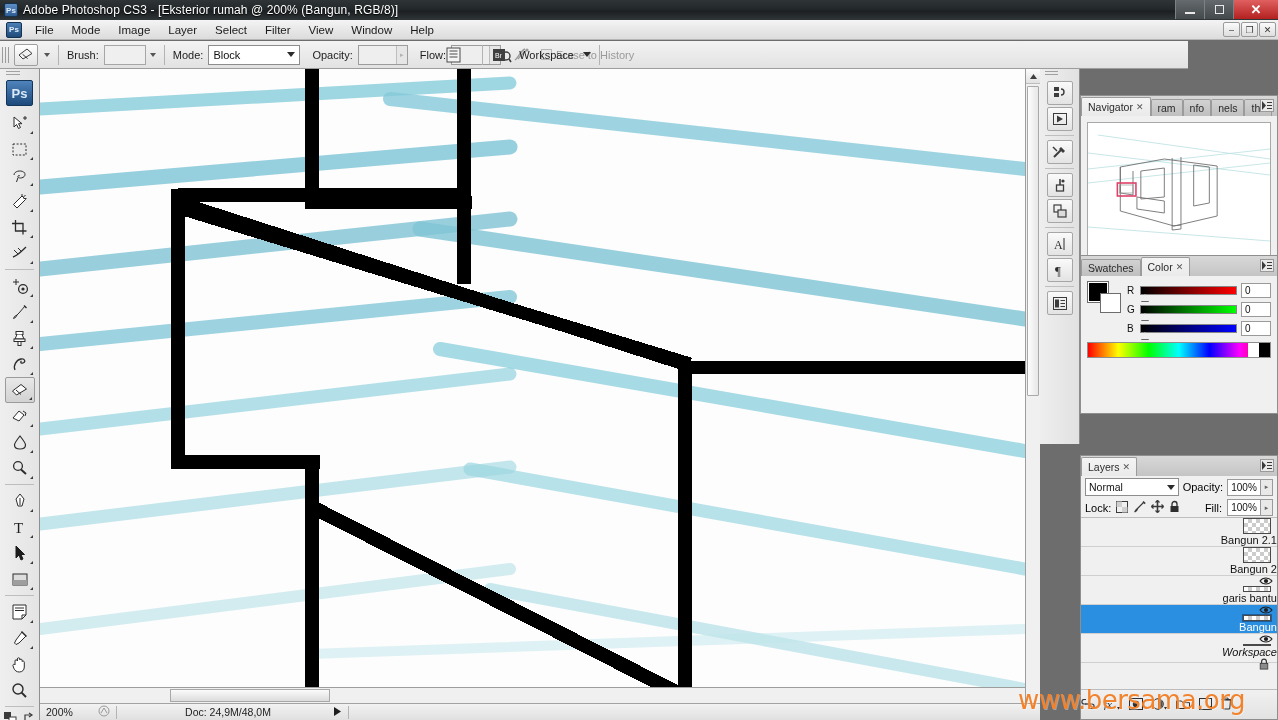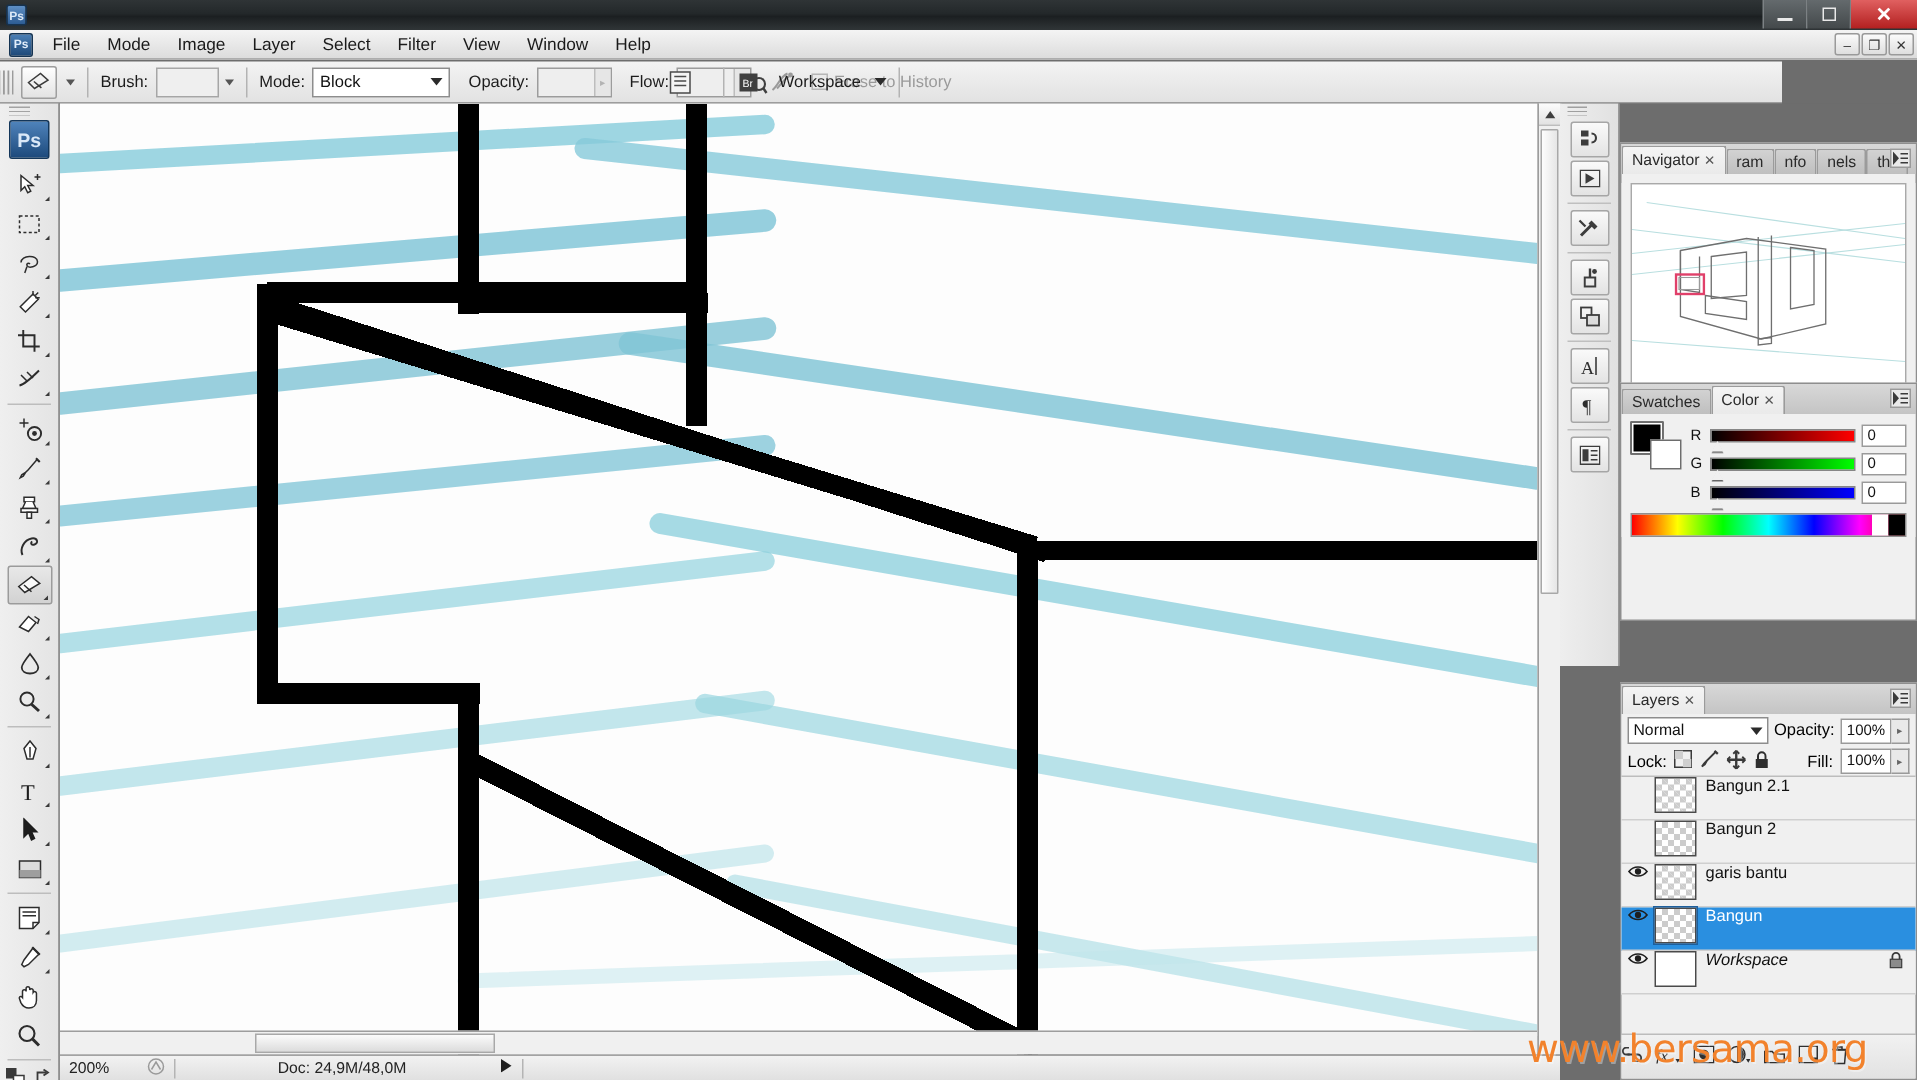--- a/index.html
+++ b/index.html
@@ -231,21 +231,21 @@
   .lay-row1 { display: flex; align-items: center; height: 22px; padding: 0 4px; gap: 4px; }
   .blend-combo { width: 100px; height: 18px; border: 1px solid #8d8d8d; background: #fff;
     display: flex; align-items: center; justify-content: space-between; padding: 0 3px; color: #111; font-size: 10.5px; }
   .opa-field { width: 34px; height: 17px; border: 1px solid #9a9a9a; background: #fff; font-size: 10px;
      display: flex; align-items: center; justify-content: center; color: #111; }
   .opa-spin { width: 12px; height: 17px; border: 1px solid #9a9a9a; border-left: none; background: #e9e9e9;
      display: flex; align-items: center; justify-content: center; font-size: 7px; color: #666; }
   .lay-row2 { display: flex; align-items: center; height: 20px; padding: 0 4px; gap: 5px;
      border-bottom: 1px solid #bdbdbd; }
   .layer-list { background: #f0f0f0; }
-  .layer-row { display: flex; align-items: flex-start; height: 29px; border-bottom: 1px solid #cfcfcf; }
+  .layer-row { display: flex; align-items: flex-end; height: 29px; border-bottom: 1px solid #cfcfcf; flex-direction: column; }
   .layer-row.sel { background: #2a8fe0; color: #ffffff; }
   .eye-cell { width: 22px; display: flex; align-items: center; justify-content: center; }
   .lay-thumb { width: 28px; height: 24px; border: 1px solid #4a4a4a; margin-right: 6px;
      background-image: linear-gradient(45deg,#cccccc 25%,transparent 25%,transparent 75%,#cccccc 75%),
                        linear-gradient(45deg,#cccccc 25%,transparent 25%,transparent 75%,#cccccc 75%);
      background-size: 8px 8px; background-position: 0 0, 4px 4px; background-color: #ffffff; }
   .lay-thumb.sel-th { outline: 1px solid #1d5f9c; }
   .lay-thumb.plain { background-image: none; background-color: #ffffff; }
   .lay-name { font-size: 11px; color: #111; }
   .layer-row.sel .lay-name { color: #fff; }
@@ -262,20 +262,21 @@
     pointer-events: none; white-space: nowrap; margin-top: 40px;
   }
 </style>
 </head>
 <body>
 
 <div id="app">
 
   <div class="titlebar">
     <div class="ps-mini">Ps</div>
+    <div class="title-text">Adobe Photoshop CS3 - [Eksterior rumah @ 200% (Bangun, RGB/8)]</div>
     <div class="win-btns">
       <div class="win-btn">
           <div class="glyph-min"></div>
         </div>
       <div class="win-btn">
           <div class="glyph-max"></div>
         </div>
       <div class="win-btn close">
           <span class="glyph-close">✕</span>
         </div>

